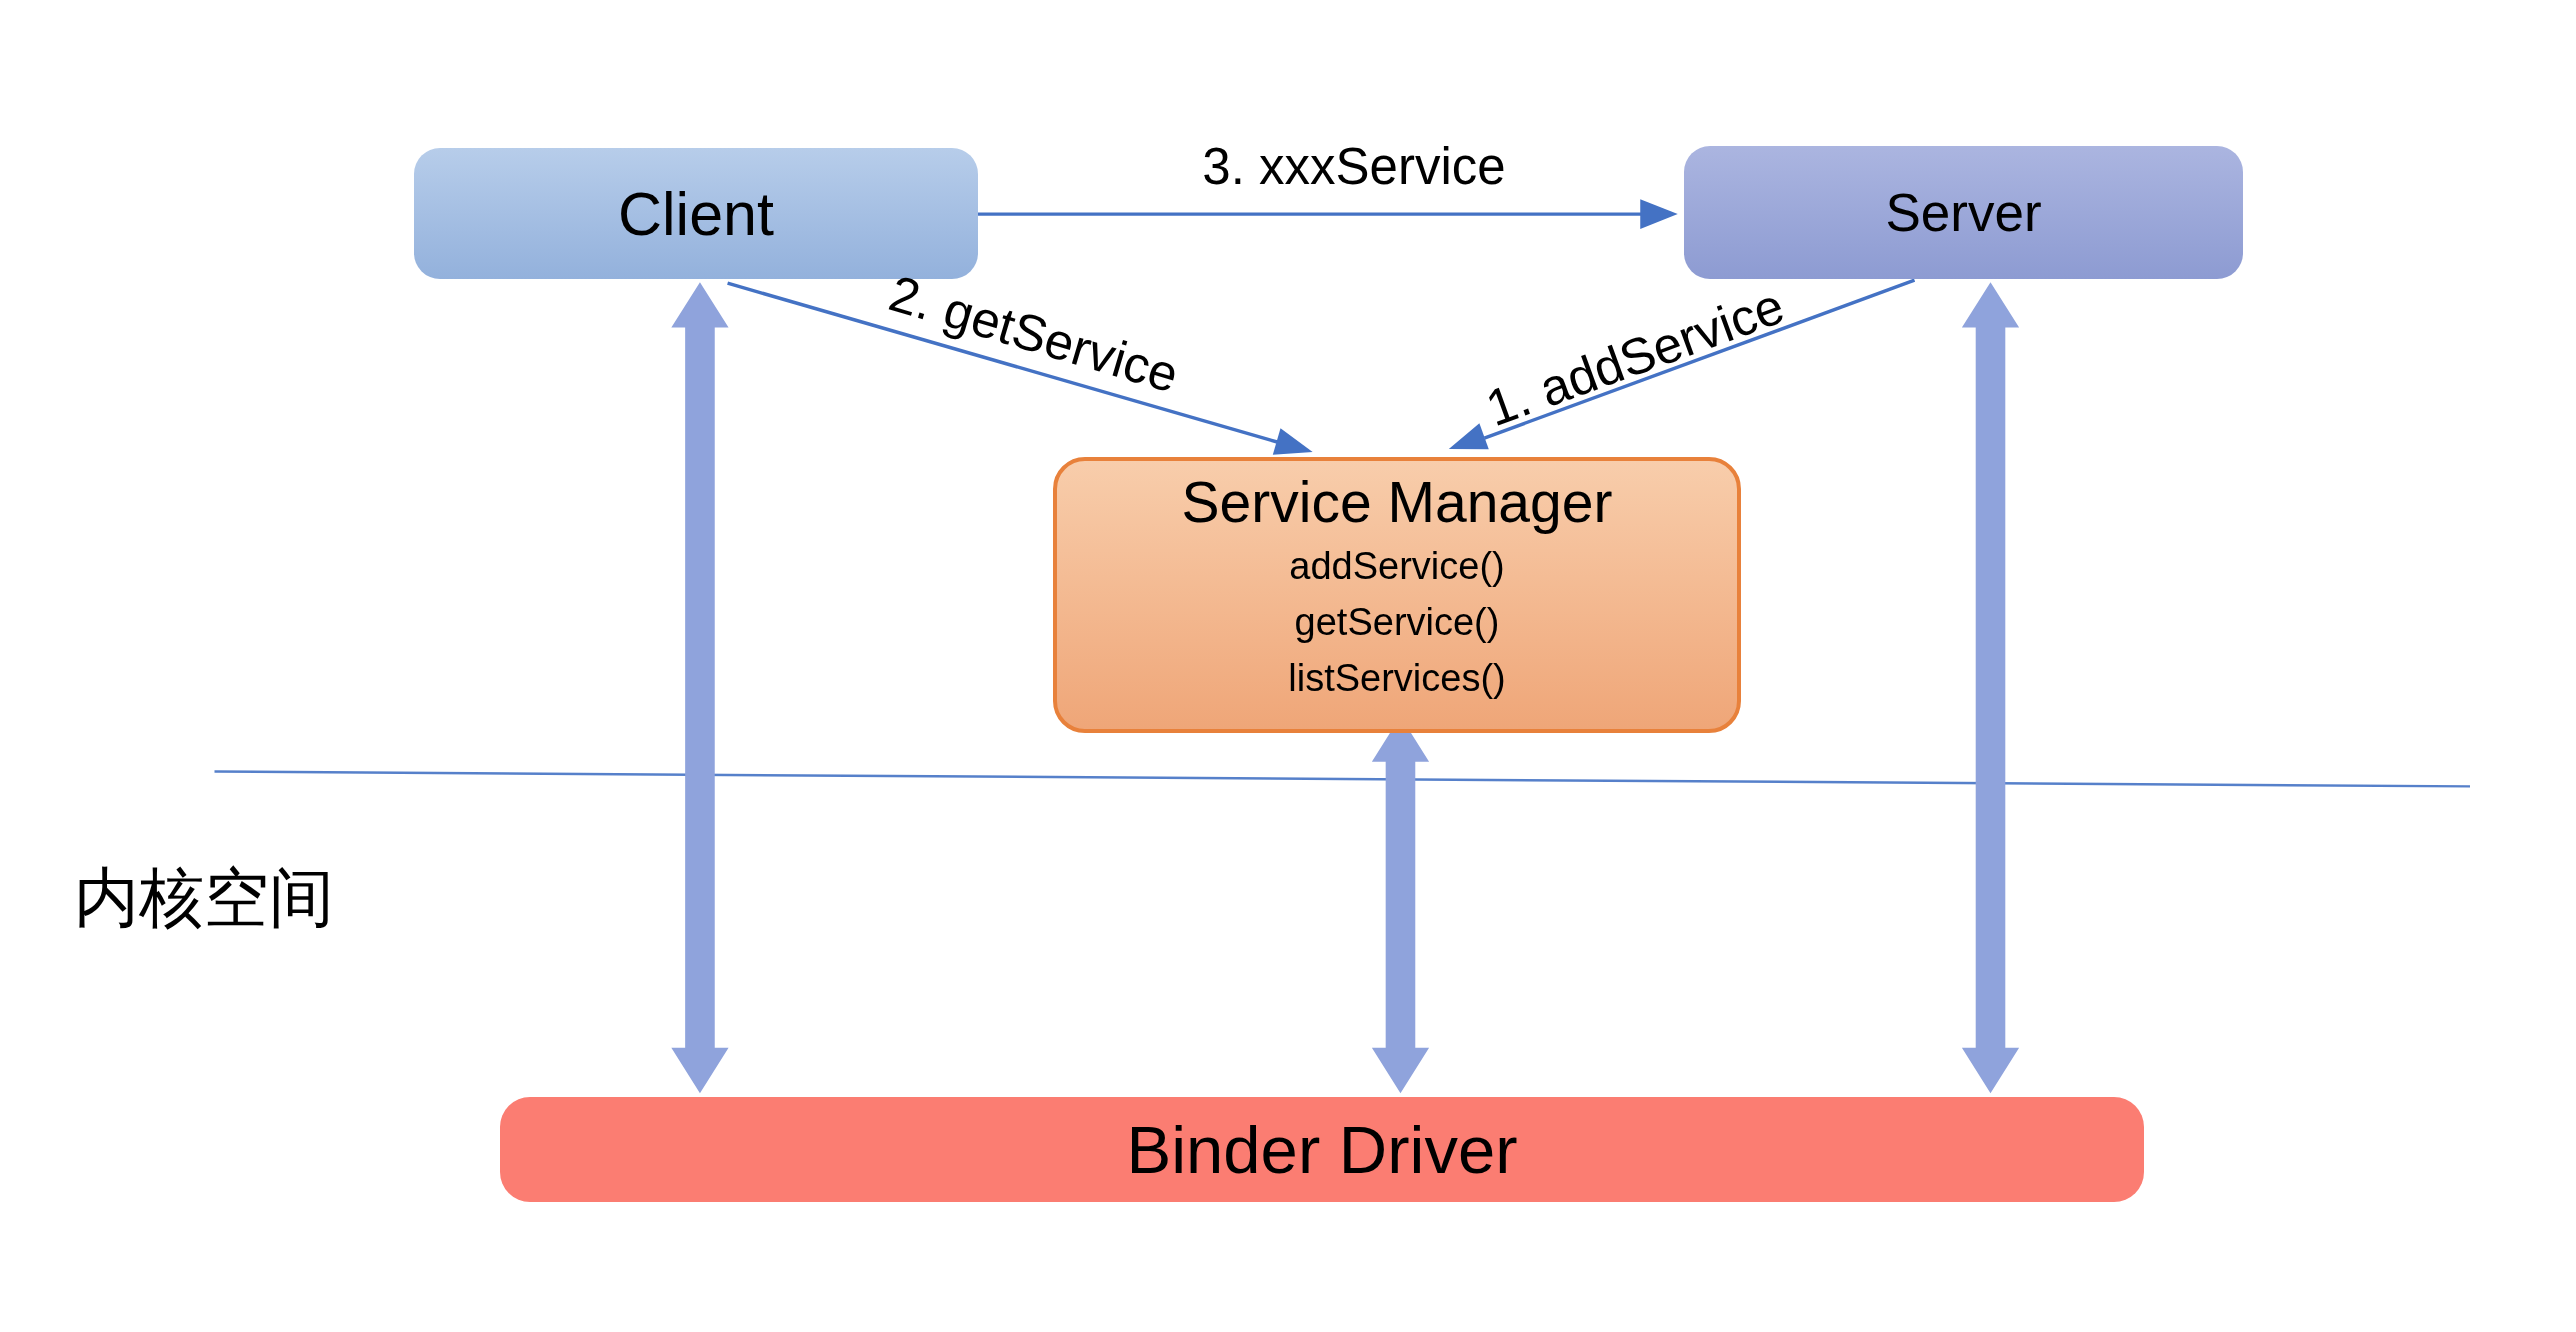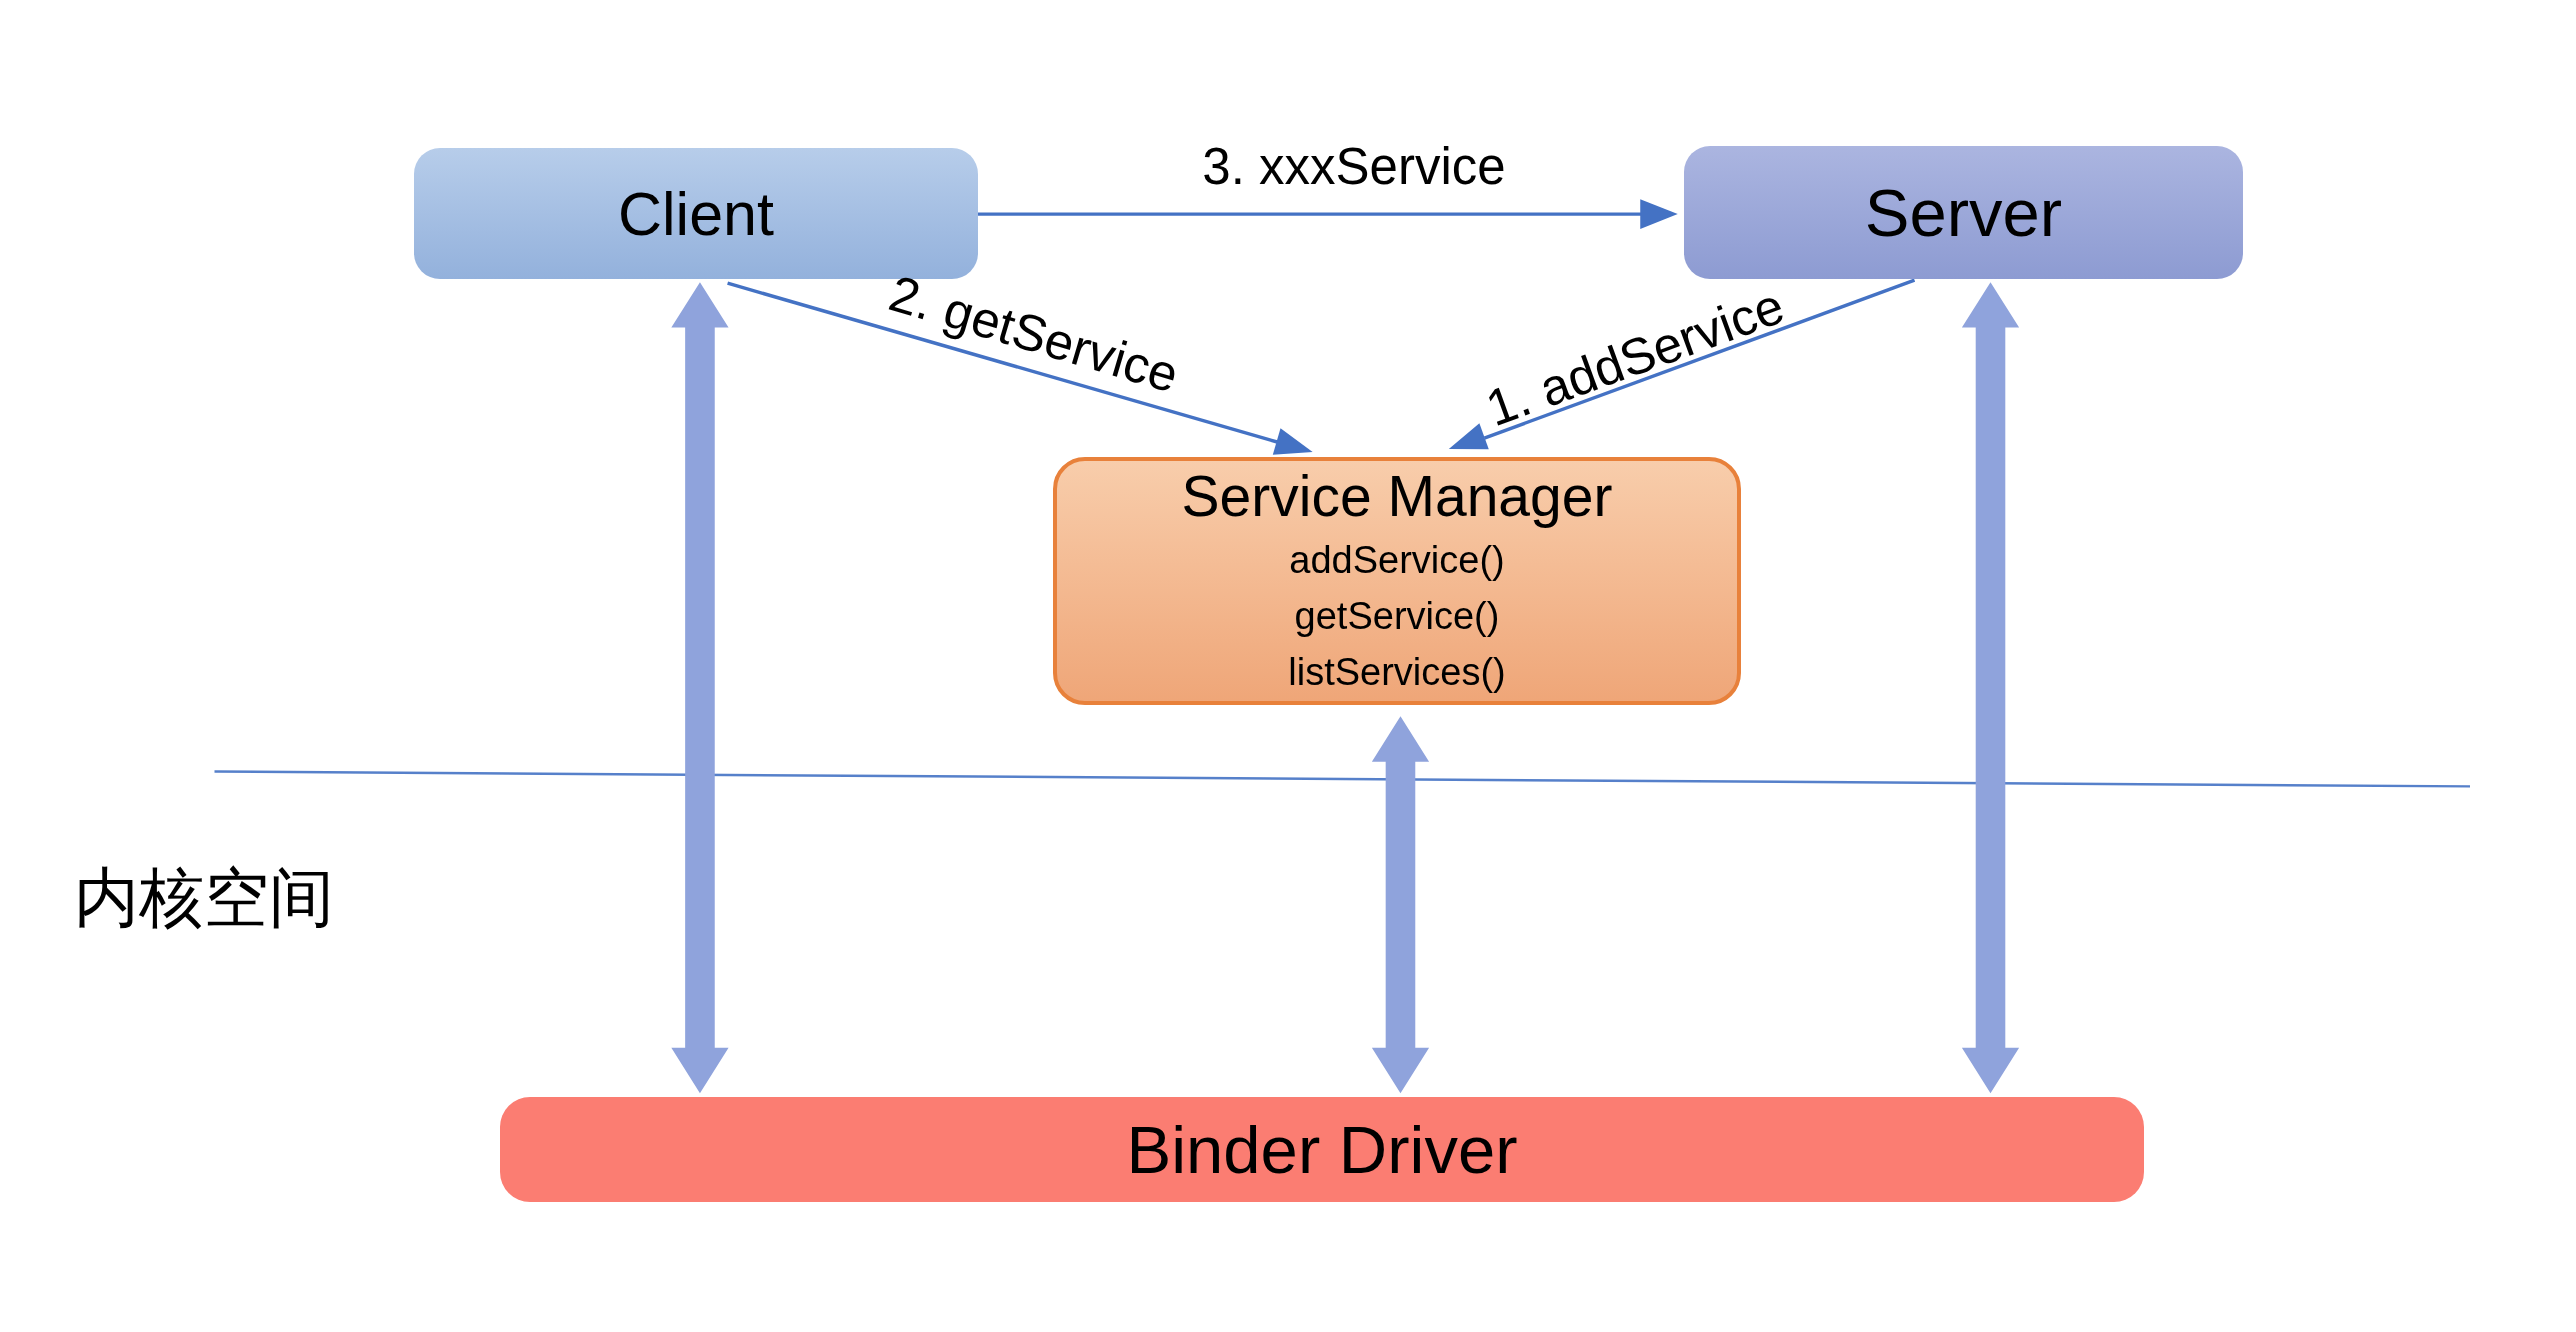--- a/index.html
+++ b/index.html
@@ -34,29 +34,30 @@
   .node-client{
     left:414px;top:148px;width:564px;height:131px;
     border-radius:26px;
     background:linear-gradient(180deg,var(--client-box-top) 0%,var(--client-box-bottom) 100%);
     font-size:61px;
   }
   .node-server{
     left:1684px;top:146px;width:559px;height:133px;
     border-radius:26px;
     background:linear-gradient(180deg,var(--server-box-top) 0%,var(--server-box-bottom) 100%);
-    font-size:67px;
+    font-size:53px;
   }
   .node-sm{
-    left:1053px;top:457px;width:688px;height:248px;
+    left:1053px;top:457px;width:688px;height:276px;
     border-radius:32px;
     border:4px solid var(--service-manager-border);
     background:linear-gradient(180deg,var(--service-manager-top) 0%,var(--service-manager-bottom) 100%);
     flex-direction:column;justify-content:flex-start;
     box-sizing:border-box;
+    padding-top:6px;
   }
   .sm-title{font-size:57px;line-height:71px;}
   .sm-method{font-size:38px;line-height:56px;}
   .node-binder{
     left:500px;top:1097px;width:1644px;height:105px;
     border-radius:30px;
     background:var(--binder-driver-fill);
     font-size:67px;
   }
   .edge-label{

